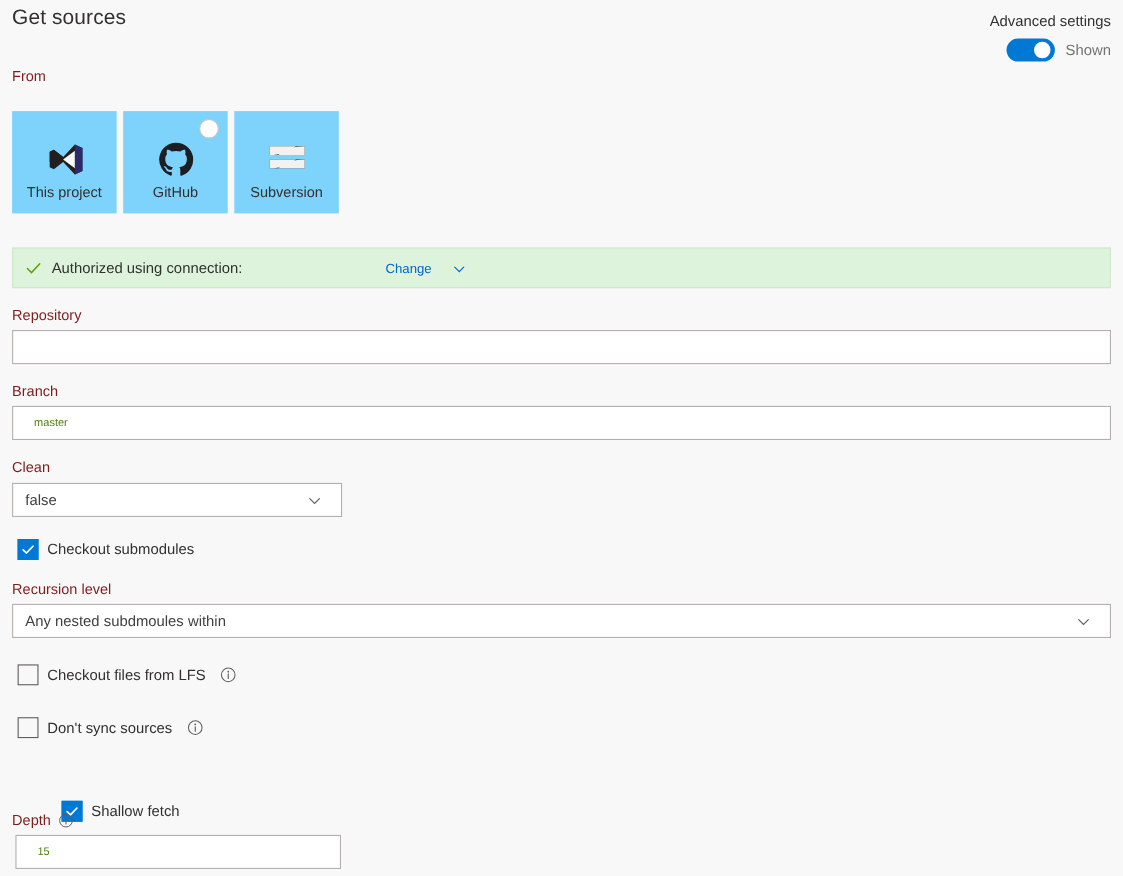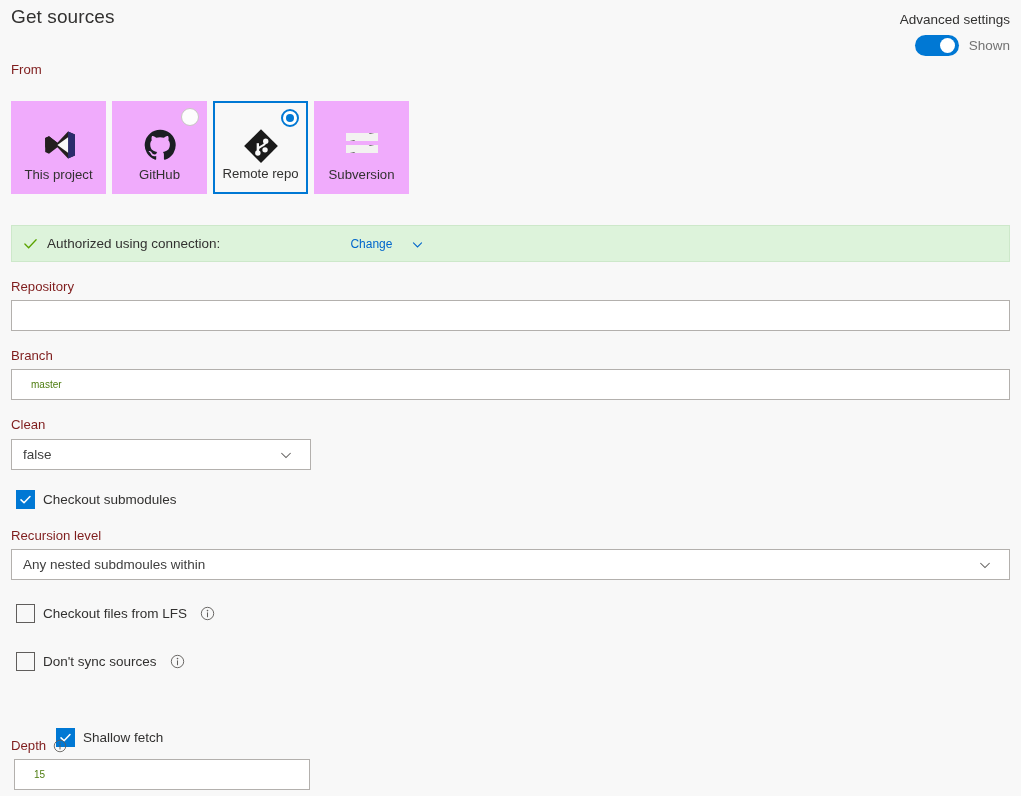--- a/index.html
+++ b/index.html
@@ -85,21 +85,21 @@
   .tiles {
     position: absolute;
     left: 11px;
     top: 101px;
     display: flex;
     gap: 6px;
   }
   .tile {
     width: 95px;
     height: 93px;
-    background: #f0abfc;
+    background: #7dd3fc;
     position: relative;
     display: flex;
     flex-direction: column;
     align-items: center;
     justify-content: flex-end;
     padding-bottom: 10px;
     box-sizing: border-box;
     cursor: pointer;
     border: 1px solid transparent;
   }
@@ -313,34 +313,20 @@
   <div class="tile">
     <span class="radio off"></span>
     <span class="glyph">
       <svg width="32" height="32" viewBox="0 0 24 24">
         <path fill="#1b1f23" d="M12 .6a11.5 11.5 0 0 0-3.64 22.4c.58.1.79-.25.79-.56v-2.1c-3.2.7-3.88-1.35-3.88-1.35-.53-1.34-1.29-1.7-1.29-1.7-1.05-.72.08-.7.08-.7 1.16.08 1.77 1.2 1.77 1.2 1.03 1.77 2.7 1.26 3.36.96.1-.75.4-1.26.73-1.55-2.56-.29-5.25-1.28-5.25-5.7 0-1.26.45-2.29 1.19-3.1-.12-.29-.52-1.46.11-3.05 0 0 .97-.31 3.18 1.18a11 11 0 0 1 5.8 0c2.2-1.49 3.17-1.18 3.17-1.18.63 1.59.23 2.76.12 3.05.74.81 1.18 1.84 1.18 3.1 0 4.43-2.69 5.4-5.26 5.69.41.36.78 1.06.78 2.14v3.17c0 .31.2.67.8.56A11.5 11.5 0 0 0 12 .6z"></path>
       </svg>
     </span>
     <span class="tile-label">GitHub</span>
   </div>
 
-  <div class="tile selected">
-    <span class="radio on"></span>
-    <span class="glyph">
-      <svg width="36" height="36" viewBox="0 0 32 32">
-        <path d="M16 1 31 16 16 31 1 16z" fill="#1a1a1a"></path>
-        <circle cx="20.2" cy="11.8" r="2.4" fill="#f8f8f8"></circle>
-        <circle cx="19.6" cy="19.4" r="2.4" fill="#f8f8f8"></circle>
-        <circle cx="13.2" cy="22.2" r="2.4" fill="#f8f8f8"></circle>
-        <path d="M13.2 22.2V13.5" stroke="#f8f8f8" stroke-width="2.1" fill="none"></path>
-        <path d="M19.8 12.6c0 4-6.5 3-6.5 7" stroke="#f8f8f8" stroke-width="1.8" fill="none"></path>
-      </svg>
-    </span>
-    <span class="tile-label">Remote repo</span>
-  </div>
 
   <div class="tile">
     <span class="glyph">
       <svg width="36" height="30" viewBox="0 0 36 30">
         <path d="M2 3h32v8H2z" fill="#1a1a1a"></path>
         <path d="M34 3c-10 0-18 2.4-24 8h24z" fill="#f3f2f1"></path>
         <path d="M2 11c10 0 18-2.4 24-8H2z" fill="#f3f2f1"></path>
         <path d="M2 15h32v8H2z" fill="#1a1a1a"></path>
         <path d="M34 15c-10 0-18 2.4-24 8h24z" fill="#f3f2f1"></path>
         <path d="M2 23c10 0 18-2.4 24-8H2z" fill="#f3f2f1"></path>

